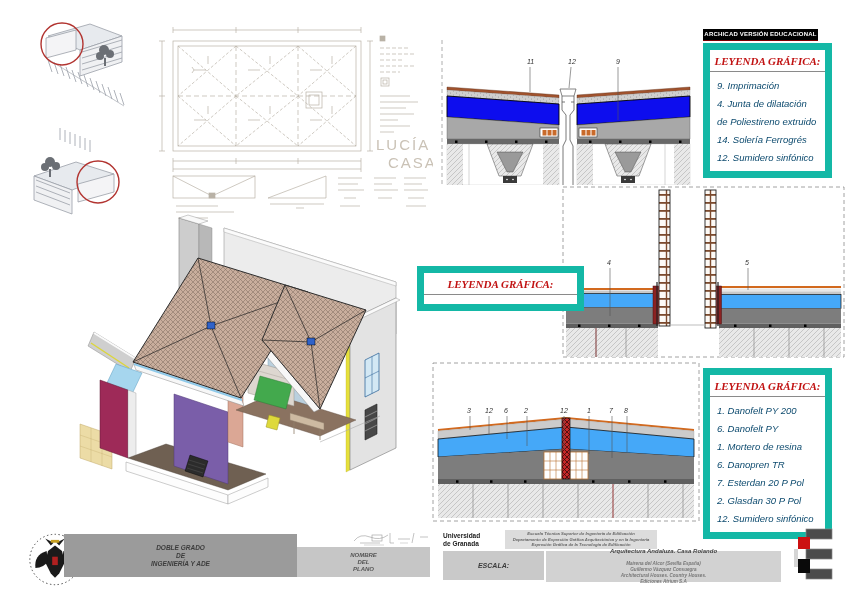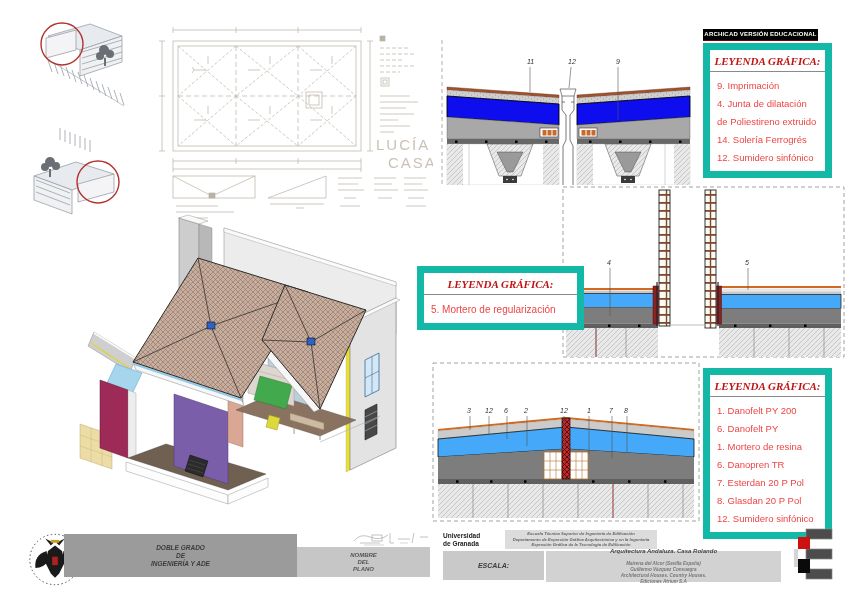--- a/index.html
+++ b/index.html
@@ -10,21 +10,21 @@
   
   .banner{position:absolute;left:703px;top:29px;width:115px;height:11px;background:#000;
           color:#fff;font-size:6px;font-weight:bold;text-align:center;line-height:11px;
           letter-spacing:.2px;border-bottom:1px solid #7a0000;}
 
   
   .legend-box{position:absolute;background:#fff;border:7px solid #14b8a6;}
   .legend-title{font-family:"Liberation Serif",serif;font-weight:bold;font-style:italic;
                 color:#c11212;text-align:center;border-bottom:1px solid #8a8a8a;
                 padding:5px 2px 4px;font-size:11px;}
-  .legend-items{padding:5px 7px 4px;color:#ef4444;}
+  .legend-items{padding:5px 7px 4px;font-style:italic;color:#0c4a6e;}
   .legend-item{font-size:9.5px;line-height:18px;white-space:nowrap;}
   .legend-mid .legend-item{font-size:10px;line-height:19px;}
 
   
   .tb{position:absolute;white-space:pre-line;font-style:italic;font-weight:bold;color:#3c3c3c;
       display:flex;align-items:center;justify-content:center;text-align:center;}
   .tb-degree{left:64px;top:534px;width:233px;height:43px;background:#9b9b9b;font-size:6.5px;line-height:8px;}
   .tb-plan{left:297px;top:547px;width:133px;height:30px;background:#c6c6c6;font-size:6px;line-height:7px;color:#555;}
   .tb-univ{left:443px;top:531px;width:58px;height:17px;background:#fff;font-size:6.5px;line-height:8px;
            font-style:normal;color:#1a1a1a;justify-content:flex-start;text-align:left;}
@@ -398,33 +398,32 @@
       <div class="legend-item">4. Junta de dilatación</div>
       <div class="legend-item">de Poliestireno extruido</div>
       <div class="legend-item">14. Solería Ferrogrés</div>
       <div class="legend-item">12. Sumidero sinfónico</div>
     </div>
   </div>
 
   <div class="legend-box legend-mid" style="left:417px;top:266px;width:153px;">
     <div class="legend-title">LEYENDA GRÁFICA:</div>
     <div class="legend-items">
-      <div class="legend-item">5. Mortero de regularización</div>
     </div>
   </div>
 
   <div class="legend-box" style="left:703px;top:368px;width:115px;">
     <div class="legend-title">LEYENDA GRÁFICA:</div>
     <div class="legend-items">
       <div class="legend-item">1. Danofelt PY 200</div>
       <div class="legend-item">6. Danofelt PY</div>
       <div class="legend-item">1. Mortero de resina</div>
       <div class="legend-item">6. Danopren TR</div>
       <div class="legend-item">7. Esterdan 20 P Pol</div>
-      <div class="legend-item">8. Glasdan 20 P Pol</div>
+      <div class="legend-item">2. Glasdan 30 P Pol</div>
       <div class="legend-item">12. Sumidero sinfónico</div>
     </div>
   </div>
 
   <svg class="abs" style="left:27px;top:531px" width="56" height="57" viewBox="0 0 40 40">
     <circle cx="20" cy="20" r="18" fill="none" stroke="#444" stroke-width="0.7" stroke-dasharray="1,1.8"></circle>
     <path d="M20,10 L15,14 L13,22 L17,30 L20,33 L23,30 L27,22 L25,14 Z" fill="#1a1a1a"></path>
     <path d="M14,14 Q5,17 6,26 Q12,26 15,21 Z" fill="#1a1a1a"></path>
     <path d="M26,14 Q35,17 34,26 Q28,26 25,21 Z" fill="#1a1a1a"></path>
     <path d="M17,10 L13,5 L19,8 Z" fill="#1a1a1a"></path>

